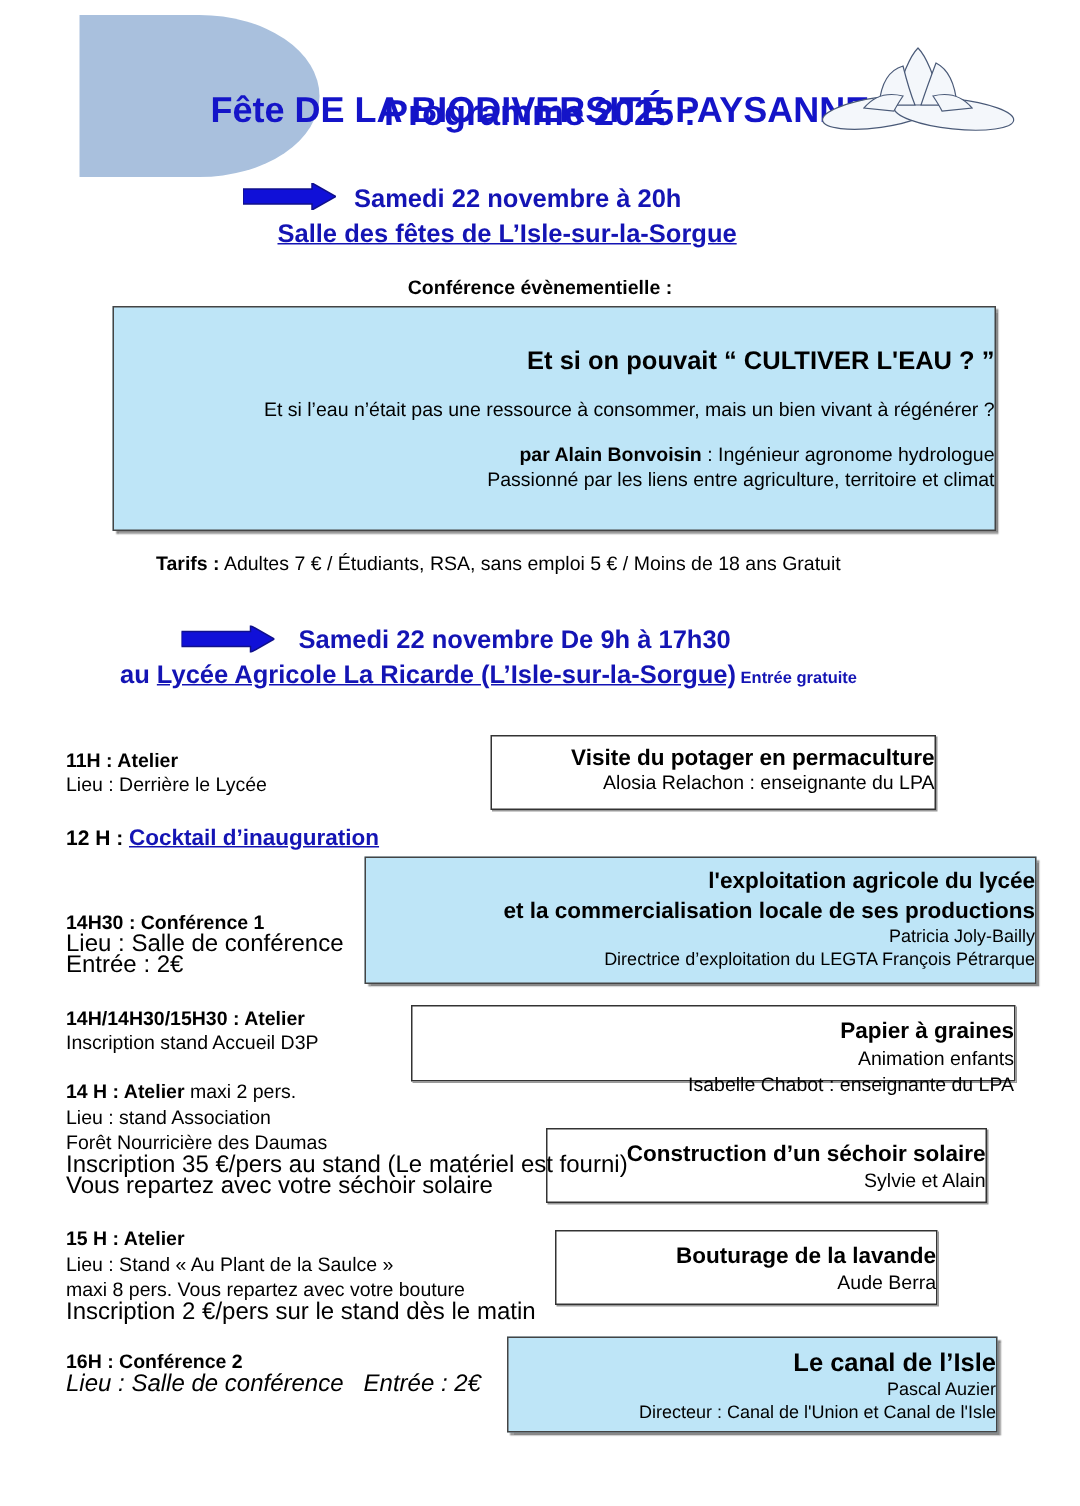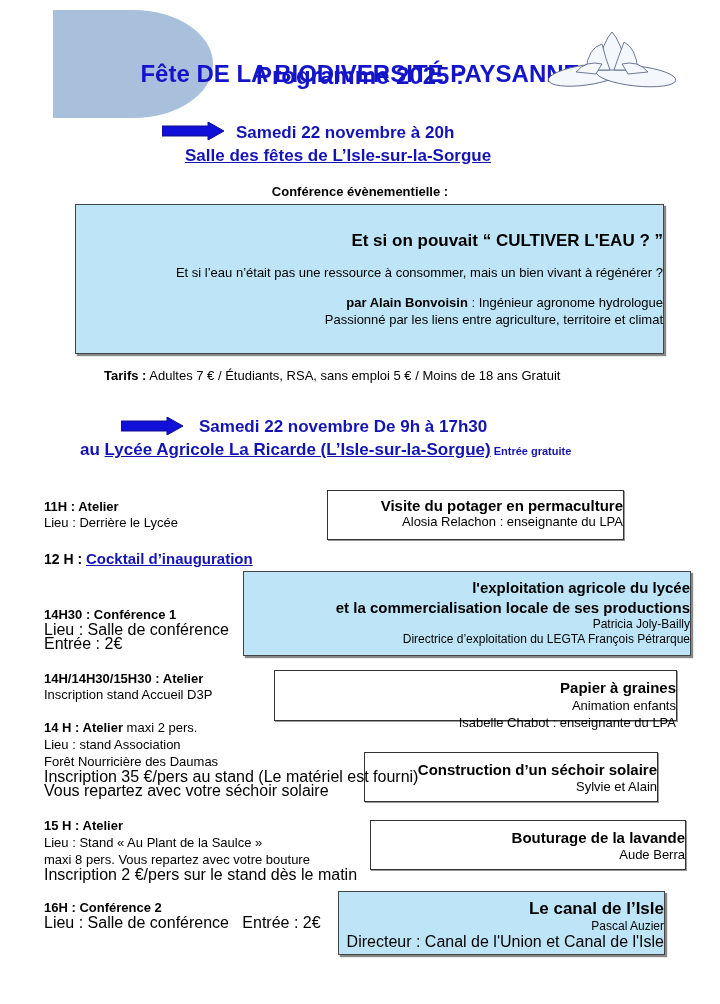--- a/index.html
+++ b/index.html
@@ -113,26 +113,26 @@
   <div class="b" style="margin-top:7px;font-size:15px;line-height:19px;">Construction d’un séchoir solaire</div>
   <div style="font-size:13px;">Sylvie et Alain</div>
 </div>
 
 <div class="abs left-item" style="top:818px;">
   <div class="b">15 H : Atelier</div>
   <div style="line-height:17px;">Lieu : Stand « Au Plant de la Saulce »</div>
   <div style="line-height:17px;">maxi 8 pers. Vous repartez avec votre bouture</div>
   <div class="small">Inscription 2 €/pers sur le stand dès le matin</div>
 </div>
-<div class="box" style="left:370px;top:820px;width:316px;height:50px;padding-left:42px;">
+<div class="box" style="left:370px;top:820px;width:255px;height:50px;padding-left:42px;">
   <div class="b" style="margin-top:7px;font-size:15px;line-height:19px;">Bouturage de la lavande</div>
   <div style="font-size:13px;">Aude Berra</div>
 </div>
 
 <div class="abs left-item" style="top:900px;">
   <div class="b">16H : Conférence 2</div>
-  <div class="small" style="white-space:pre;">Lieu : Salle de conférence   Entrée : 2€</div>
+  <div class="small" style="white-space:pre;font-style:italic;">Lieu : Salle de conférence   Entrée : 2€</div>
 </div>
 <div class="box lb" style="left:338px;top:891px;width:327px;height:64px;">
   <div class="b" style="margin-top:7px;font-size:17px;line-height:20px;">Le canal de l’Isle</div>
   <div style="font-size:12px;line-height:15px;">Pascal Auzier</div>
-  <div style="font-size:16px;line-height:15px;">Directeur : Canal de l'Union et Canal de l'Isle</div>
+  <div style="font-size:12px;line-height:15px;">Directeur : Canal de l'Union et Canal de l'Isle</div>
 </div>
 
 </body></html>

